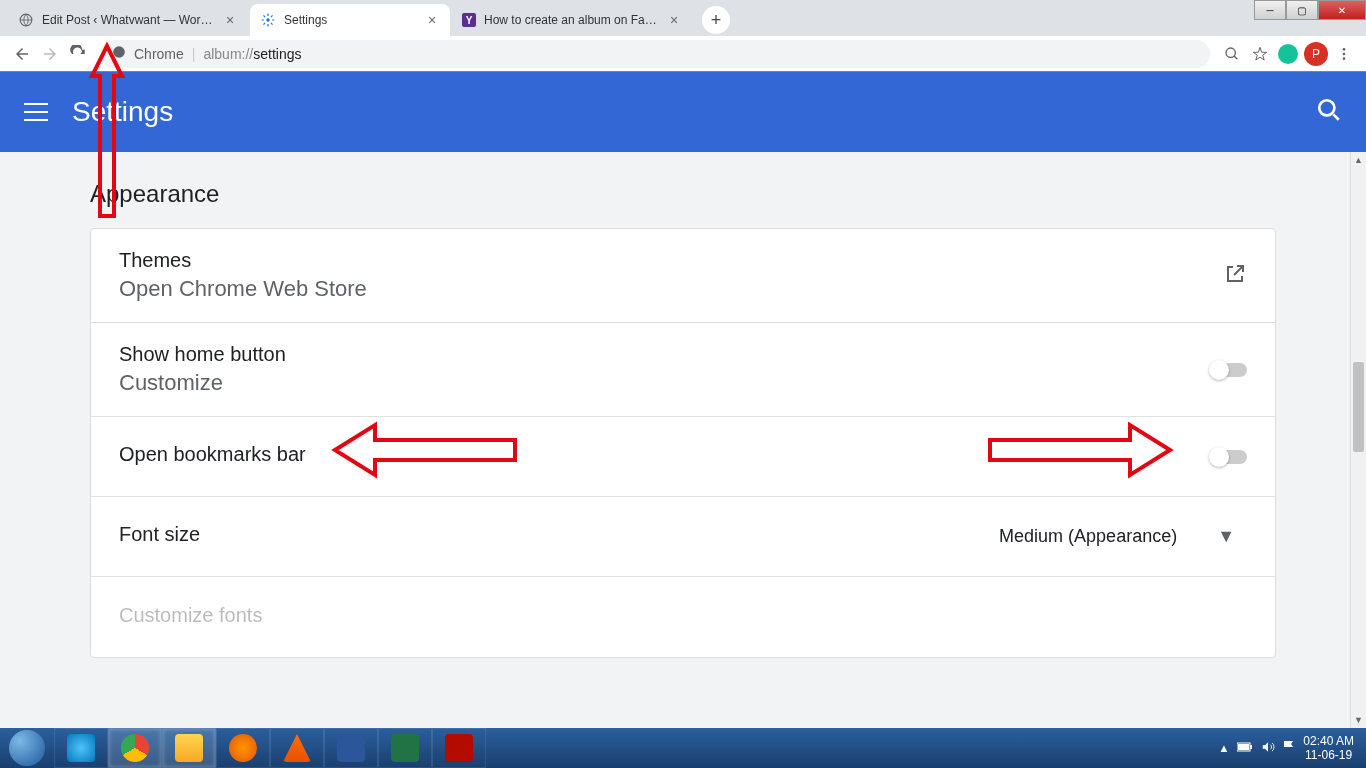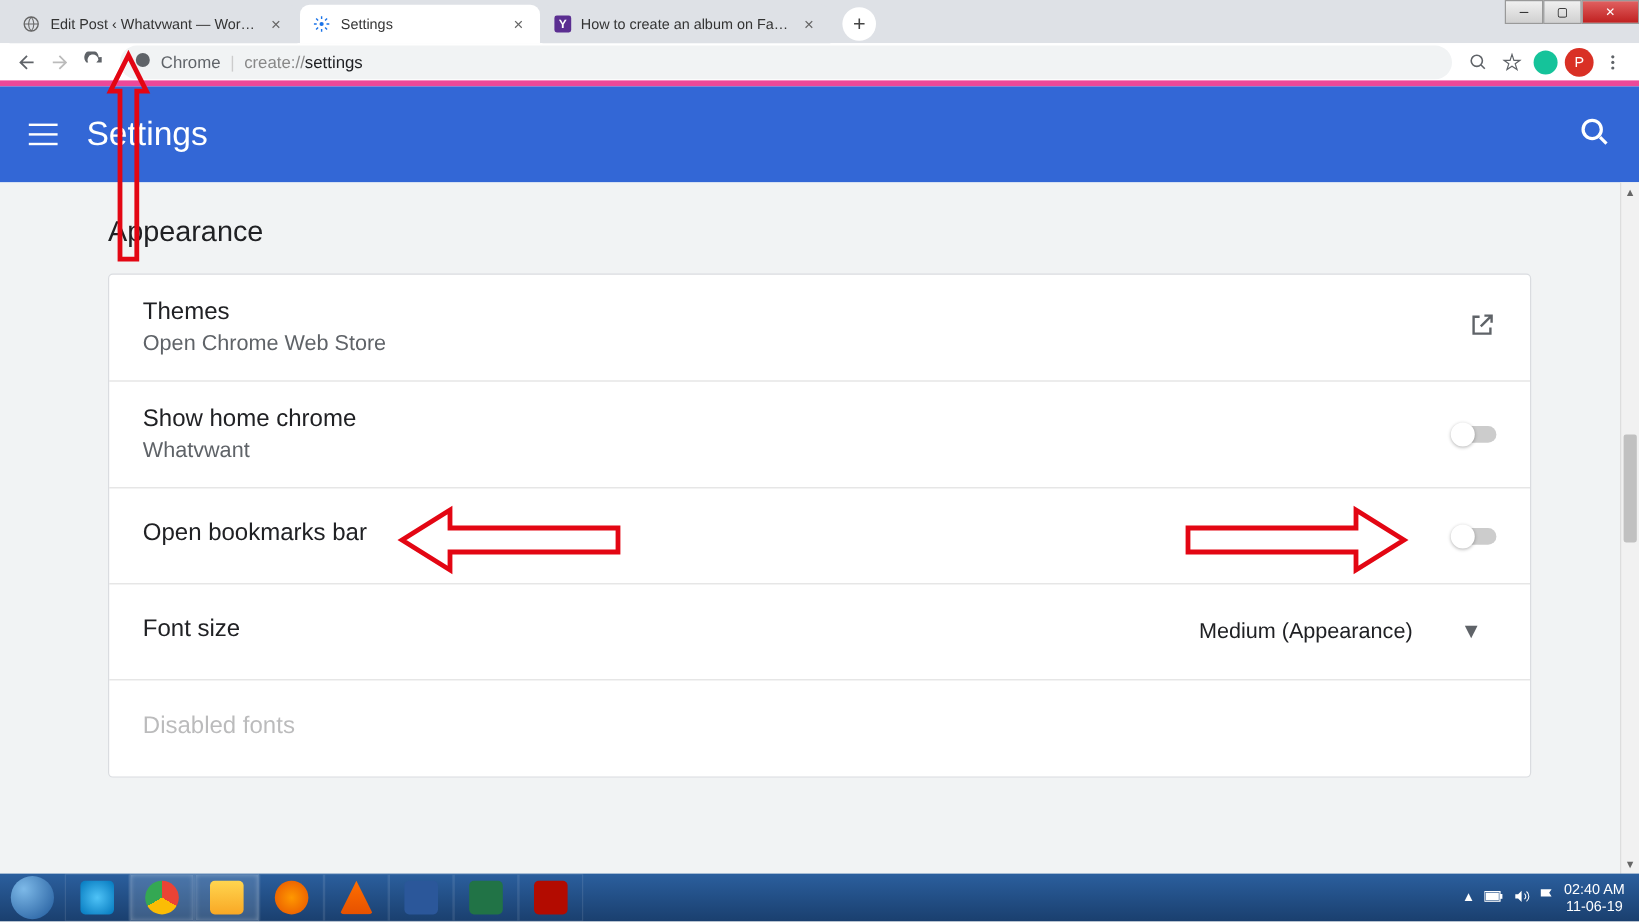--- a/index.html
+++ b/index.html
@@ -15,21 +15,21 @@
 
 .tab-strip { height: 36px; background: #dee1e6; display: flex; align-items: flex-end; padding: 0 8px; }
 .tab { height: 32px; background: #fff; border-radius: 8px 8px 0 0; display: flex; align-items: center; padding: 0 10px; font-size: 12px; color: #333; margin-right: 2px; max-width: 240px; min-width: 200px; position: relative; }
 .tab.inactive { background: #dee1e6; }
 .tab .favicon { width: 16px; height: 16px; margin-right: 8px; flex-shrink: 0; display: flex; align-items: center; justify-content: center; }
 .tab .title { flex: 1; white-space: nowrap; overflow: hidden; text-overflow: ellipsis; }
 .tab .close-x { width: 16px; height: 16px; font-size: 14px; color: #666; display: flex; align-items: center; justify-content: center; margin-left: 4px; }
 .new-tab { width: 28px; height: 28px; border-radius: 50%; background: #fff; display: flex; align-items: center; justify-content: center; font-size: 18px; color: #444; margin-left: 8px; margin-bottom: 2px; }
 
 
-.toolbar { height: 36px; background: #fff; display: flex; align-items: center; padding: 0 8px; border-bottom: 5px solid #ec4899; }
+.toolbar { height: 36px; background: #fff; display: flex; align-items: center; padding: 0 8px; border-bottom: 1px solid #ec4899; }
 .nav-btn { width: 28px; height: 28px; display: flex; align-items: center; justify-content: center; color: #5f6368; font-size: 16px; }
 .nav-btn.disabled { color: #bbb; }
 .address-bar { flex: 1; height: 28px; background: #f1f3f4; border-radius: 14px; display: flex; align-items: center; padding: 0 12px; margin: 0 8px; font-size: 14px; color: #5f6368; }
 .addr-chrome { color: #5f6368; }
 .addr-sep { margin: 0 8px; color: #ccc; }
 .addr-url { color: #202124; }
 .tool-icon { width: 28px; height: 28px; display: flex; align-items: center; justify-content: center; color: #5f6368; }
 .avatar-p { width: 24px; height: 24px; border-radius: 50%; background: #d93025; color: #fff; font-size: 12px; display: flex; align-items: center; justify-content: center; }
 .grammarly { width: 20px; height: 20px; border-radius: 50%; background: #15c39a; }
 
@@ -41,21 +41,21 @@
 .settings-search { margin-left: auto; }
 
 
 .content-area { position: absolute; top: 152px; left: 0; right: 0; bottom: 40px; background: #f1f3f4; overflow: hidden; }
 .section-title { font-size: 24px; color: #202124; padding: 28px 0 20px 90px; font-weight: 400; }
 .card { background: #fff; border-radius: 4px; margin: 0 90px; border: 1px solid #dadce0; }
 .row { display: flex; align-items: center; padding: 20px 28px; border-bottom: 1px solid #e0e0e0; min-height: 80px; }
 .row:last-child { border-bottom: none; }
 .row-text { flex: 1; }
 .row-title { font-size: 20px; color: #202124; margin-bottom: 4px; }
-.row-sub { font-size: 18px; color: #5f6368; }
+.row-sub { font-size: 22px; color: #5f6368; }
 .ext-link-icon { color: #5f6368; }
 .toggle { width: 36px; height: 14px; background: #ccc; border-radius: 7px; position: relative; }
 .toggle::after { content: ''; position: absolute; width: 20px; height: 20px; background: #fff; border-radius: 50%; top: -3px; left: -2px; box-shadow: 0 1px 3px rgba(0,0,0,0.3); }
 .dropdown { display: flex; align-items: center; font-size: 18px; color: #202124; padding: 8px 12px; }
 .dropdown .chev { margin-left: 40px; color: #5f6368; }
 
 
 .scrollbar-track { position: absolute; right: 0; top: 152px; bottom: 40px; width: 16px; background: #f1f1f1; border-left: 1px solid #ddd; }
 .scrollbar-thumb { position: absolute; left: 2px; right: 2px; top: 210px; height: 90px; background: #c1c1c1; border-radius: 2px; }
 .scroll-arrow { position: absolute; left: 0; right: 0; height: 16px; display: flex; align-items: center; justify-content: center; font-size: 9px; color: #666; }
@@ -132,21 +132,21 @@
       </svg>
   </div>
   <div class="address-bar">
     <span style="margin-right:8px;">
       <svg width="14" height="14" viewBox="0 0 24 24">
           <circle cx="12" cy="12" r="10" fill="#5f6368"></circle>
         </svg>
     </span>
     <span class="addr-chrome">Chrome</span>
     <span class="addr-sep">|</span>
-    <span style="color:#888;">create://</span>
+    <span style="color:#888;">album://</span>
       <span class="addr-url">settings</span>
   </div>
   <div class="tool-icon">
     <svg width="16" height="16" viewBox="0 0 24 24">
         <circle cx="10" cy="10" r="7" fill="none" stroke="#5f6368" stroke-width="2"></circle>
         <path d="M15 15l5 5" stroke="#5f6368" stroke-width="2"></path>
       </svg>
   </div>
   <div class="tool-icon">
     <svg width="16" height="16" viewBox="0 0 24 24">
@@ -192,43 +192,43 @@
         <div class="row-sub">Open Chrome Web Store</div>
       </div>
       <div class="ext-link-icon">
         <svg width="24" height="24" viewBox="0 0 24 24">
             <path d="M14 4h6v6M20 4l-9 9M19 14v5H5V5h5" fill="none" stroke="#5f6368" stroke-width="2"></path>
           </svg>
       </div>
     </div>
     <div class="row">
       <div class="row-text">
-        <div class="row-title">Show home chrome</div>
-        <div class="row-sub">Whatvwant</div>
+        <div class="row-title">Show home button</div>
+        <div class="row-sub">Customize</div>
       </div>
       <div class="toggle"></div>
     </div>
     <div class="row">
       <div class="row-text">
         <div class="row-title">Open bookmarks bar</div>
       </div>
       <div class="toggle"></div>
     </div>
     <div class="row">
       <div class="row-text">
         <div class="row-title">Font size</div>
       </div>
       <div class="dropdown">
         <span>Medium (Appearance)</span>
         <span class="chev">▼</span>
       </div>
     </div>
     <div class="row" style="opacity:0.3;">
       <div class="row-text">
-        <div class="row-title">Disabled fonts</div>
+        <div class="row-title">Customize fonts</div>
       </div>
     </div>
   </div>
 </div>
 
 <div class="scrollbar-track">
   <div class="scroll-arrow" style="top:0;">▲</div>
   <div class="scrollbar-thumb"></div>
   <div class="scroll-arrow" style="bottom:0;">▼</div>
 </div>

